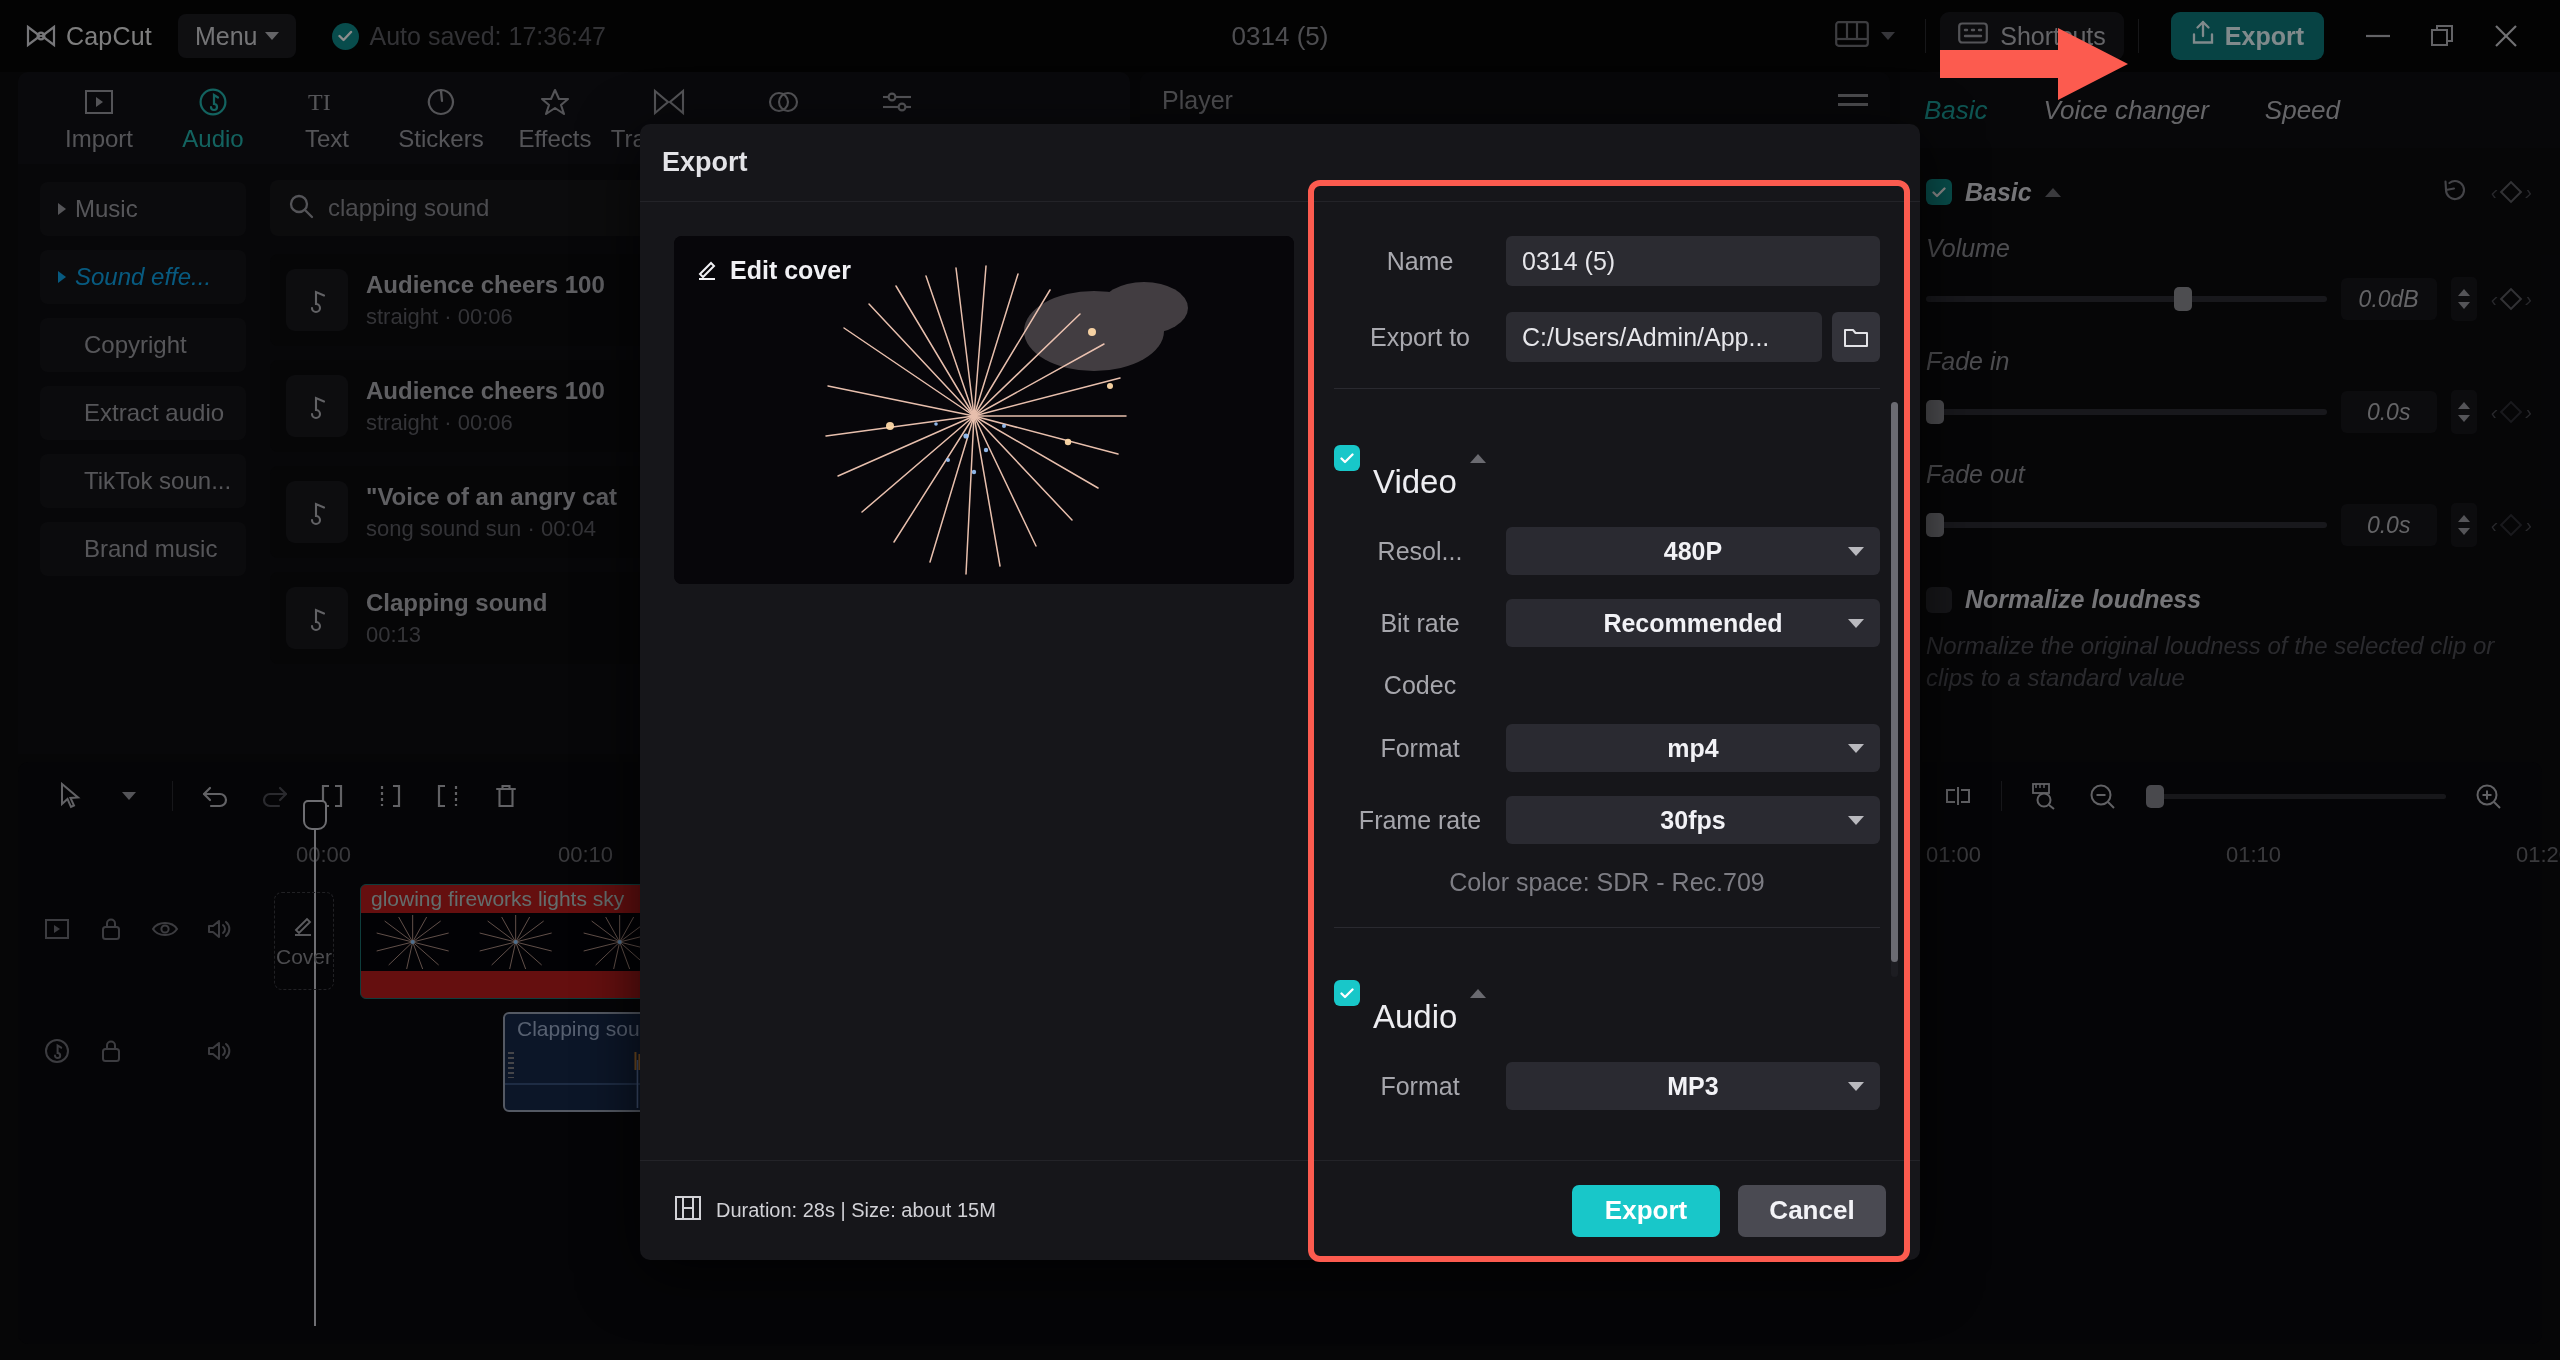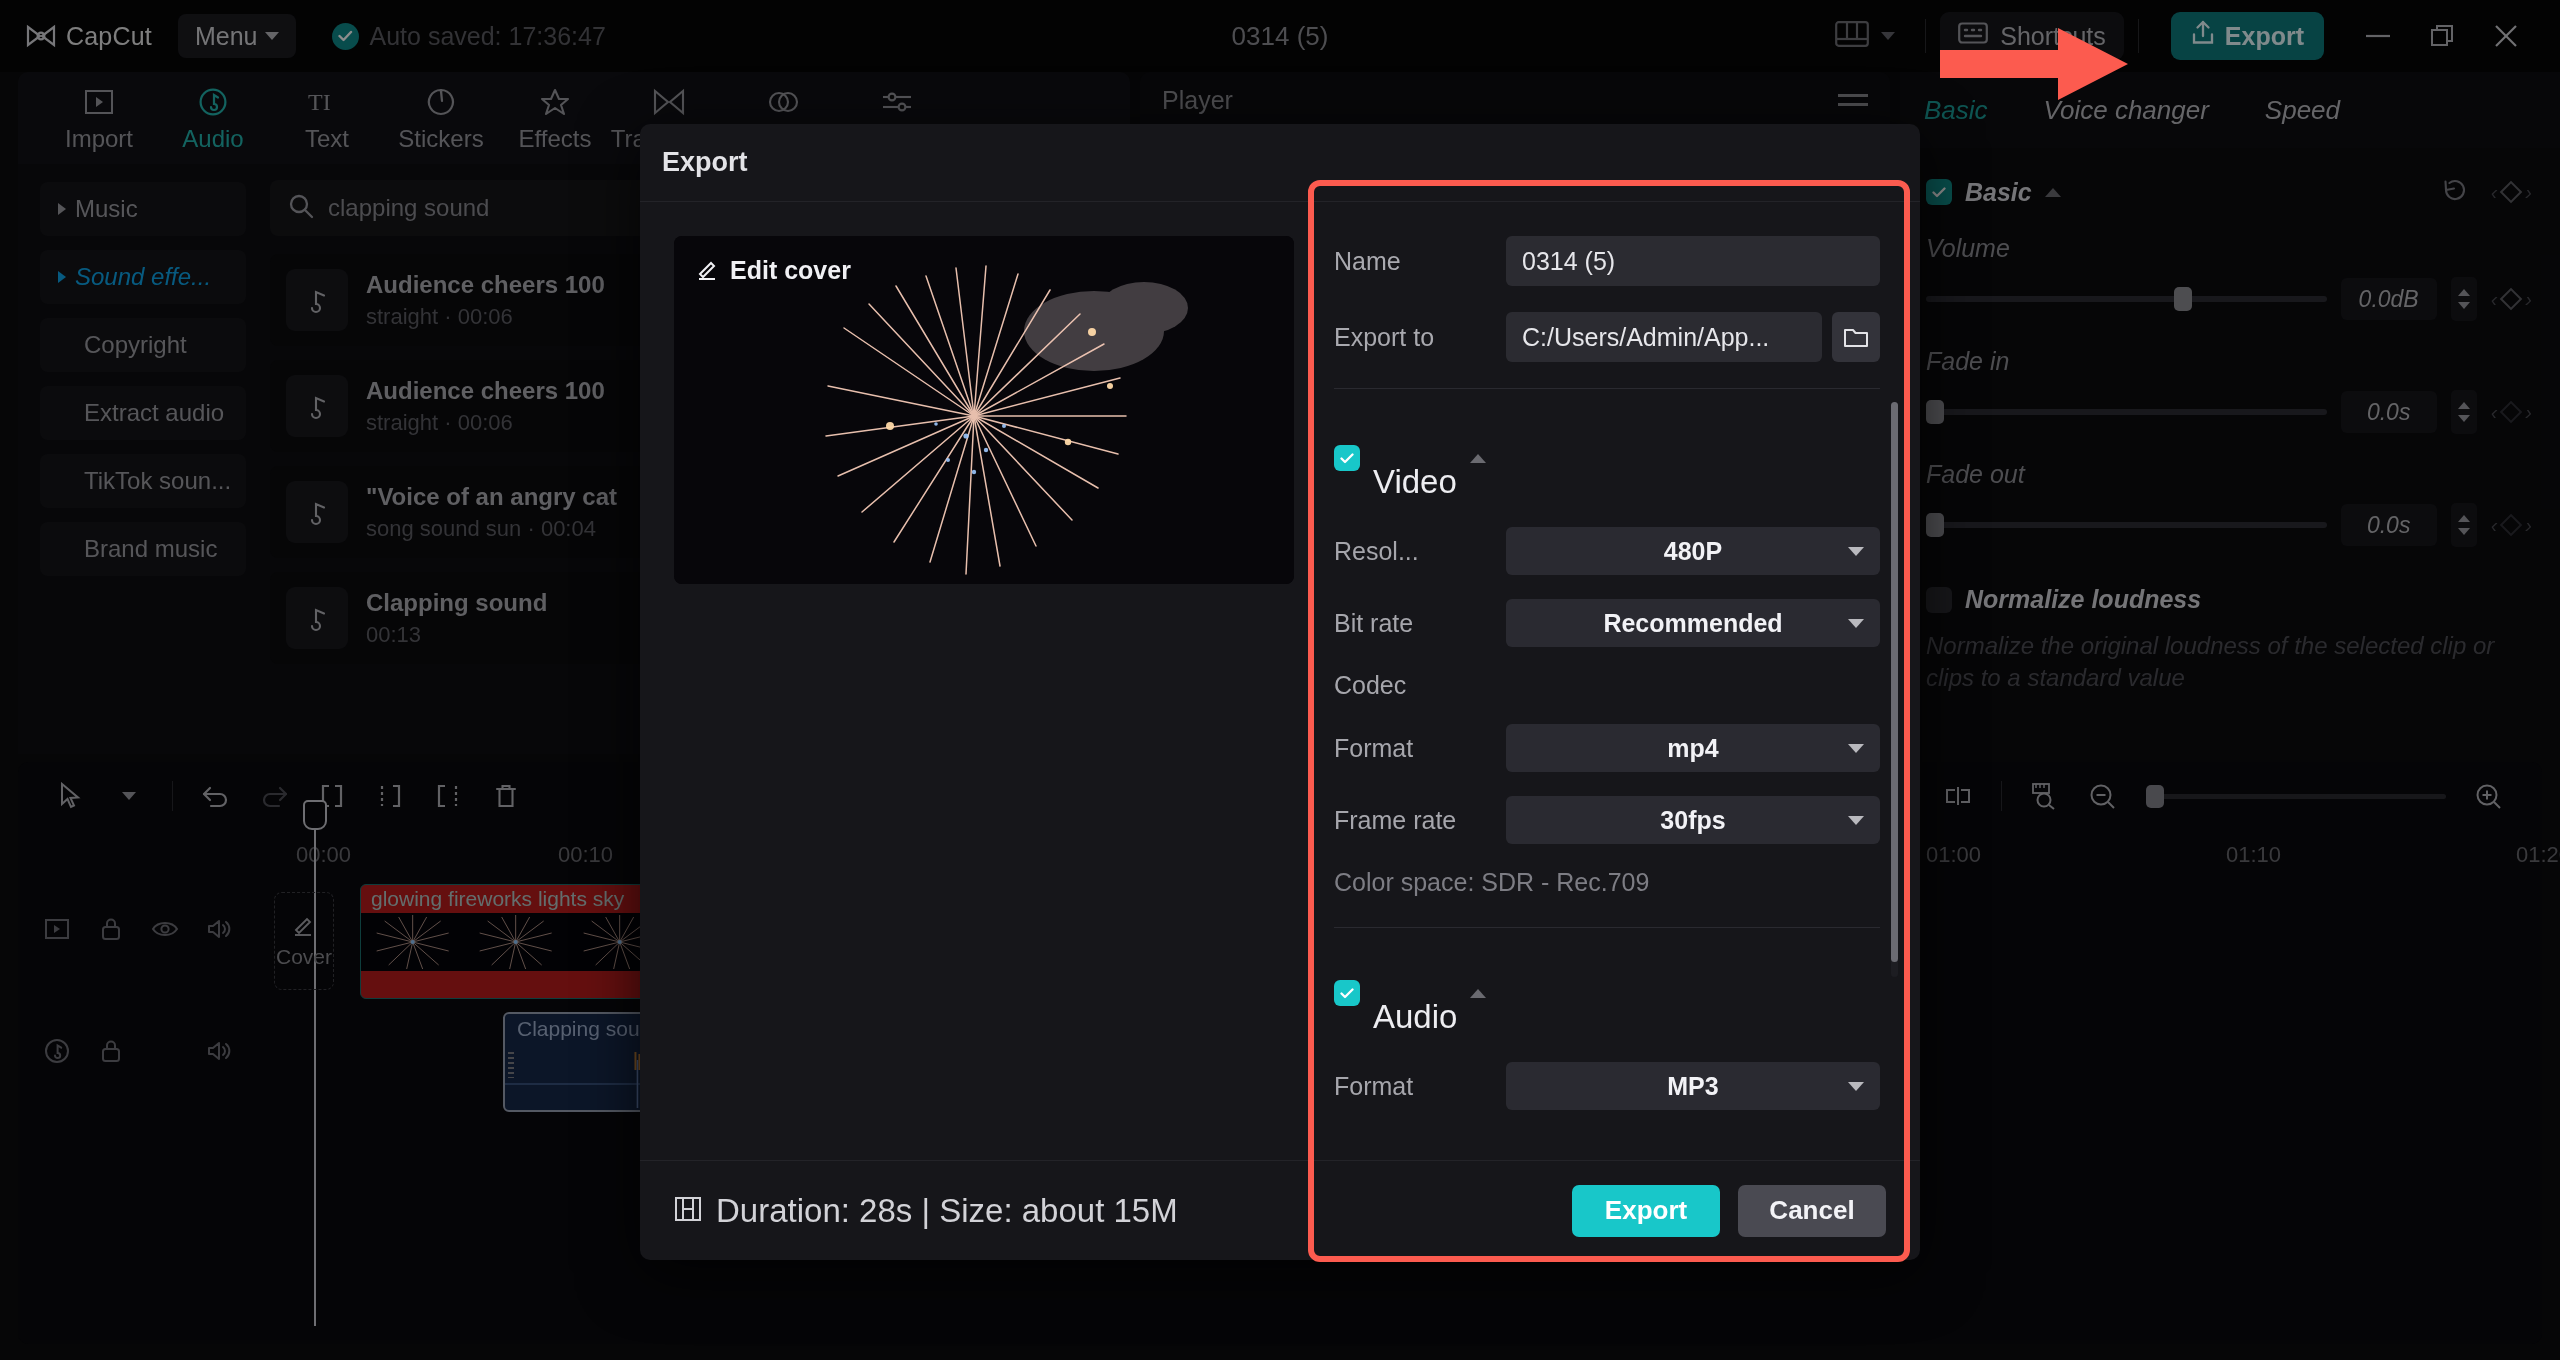--- a/index.html
+++ b/index.html
@@ -181,21 +181,21 @@
 
   
   .overlay-dim { position:absolute; inset:0; background: rgba(0,0,0,0.45); }
   .dialog {
     position:absolute; left: 640px; top: 124px; width: 1280px; height: 1136px;
     background:#16161a; border-radius: 10px; box-shadow: 0 14px 60px rgba(0,0,0,.7);
     display:flex; flex-direction:column; overflow:hidden;
   }
   .dlg-head { height: 78px; display:flex; align-items:center; padding-left: 22px; border-bottom: 1px solid #232328; }
   .dlg-head .t { color:#e3e3e7; font-size: 27px; font-weight:bold; }
-  .dlg-body { flex:1; display:flex; }
+  .dlg-body { flex:1; display:flex;text-align:center; }
   .dlg-left { width: 660px; padding: 34px 0 0 34px; }
   .preview {
     position:relative; width: 620px; height: 348px; border-radius: 8px; overflow:hidden;
     background: radial-gradient(circle at 55% 48%, #1a0f14 0%, #07060a 70%);
   }
   .editcover { position:absolute; left:22px; top:20px; display:flex; align-items:center; gap:10px; z-index:3; }
   .editcover .t { color:#f0f0f4; font-size:25px; font-weight:bold; }
   .dlg-right { flex:1; position:relative; padding: 34px 40px 0 34px; }
   .frow { display:flex; align-items:center; margin-bottom: 26px; }
   .flabel { width: 172px; color:#a9a9af; font-size: 25px; }
@@ -216,21 +216,21 @@
     color:#f2f2f6; font-size: 25px; font-weight:bold; cursor:pointer;
   }
   .sel-box .chev {
     position:absolute; right: 16px; top: 50%; margin-top:-4px;
     width:0;height:0;border-left:8px solid transparent;border-right:8px solid transparent;border-top:9px solid #b9b9be;
   }
   .colorspace { color:#7d7d84; font-size: 25px; margin: 10px 0 30px 0; }
   .scroll-rail { position:absolute; right: 22px; top: 200px; width: 7px; height: 575px; background:#1d1d22; border-radius: 4px; }
   .scroll-thumb { position:absolute; right: 22px; top: 200px; width: 7px; height: 560px; background:#6b6b72; border-radius: 4px; }
   .dlg-foot { height: 100px; border-top:1px solid #232328; display:flex; align-items:center; padding: 0 34px; }
-  .dur { display:flex; align-items:center; gap: 14px; color:#d2d2d7; font-size: 33px; }
+  .dur { display:flex; align-items:center; gap: 14px; color:#d2d2d7; font-size: 20px; }
   .foot-btns { margin-left:auto; display:flex; gap: 18px; }
   .btn-primary {
     width: 148px; height: 52px; background:#18c7c9; border-radius:7px; color:#fff;
     font-size: 26px; font-weight:bold; display:flex; align-items:center; justify-content:center; cursor:pointer;
   }
   .btn-secondary {
     width: 148px; height: 52px; background:#4a4a52; border-radius:7px; color:#f3f3f7;
     font-size: 26px; font-weight:bold; display:flex; align-items:center; justify-content:center; cursor:pointer;
   }
 

